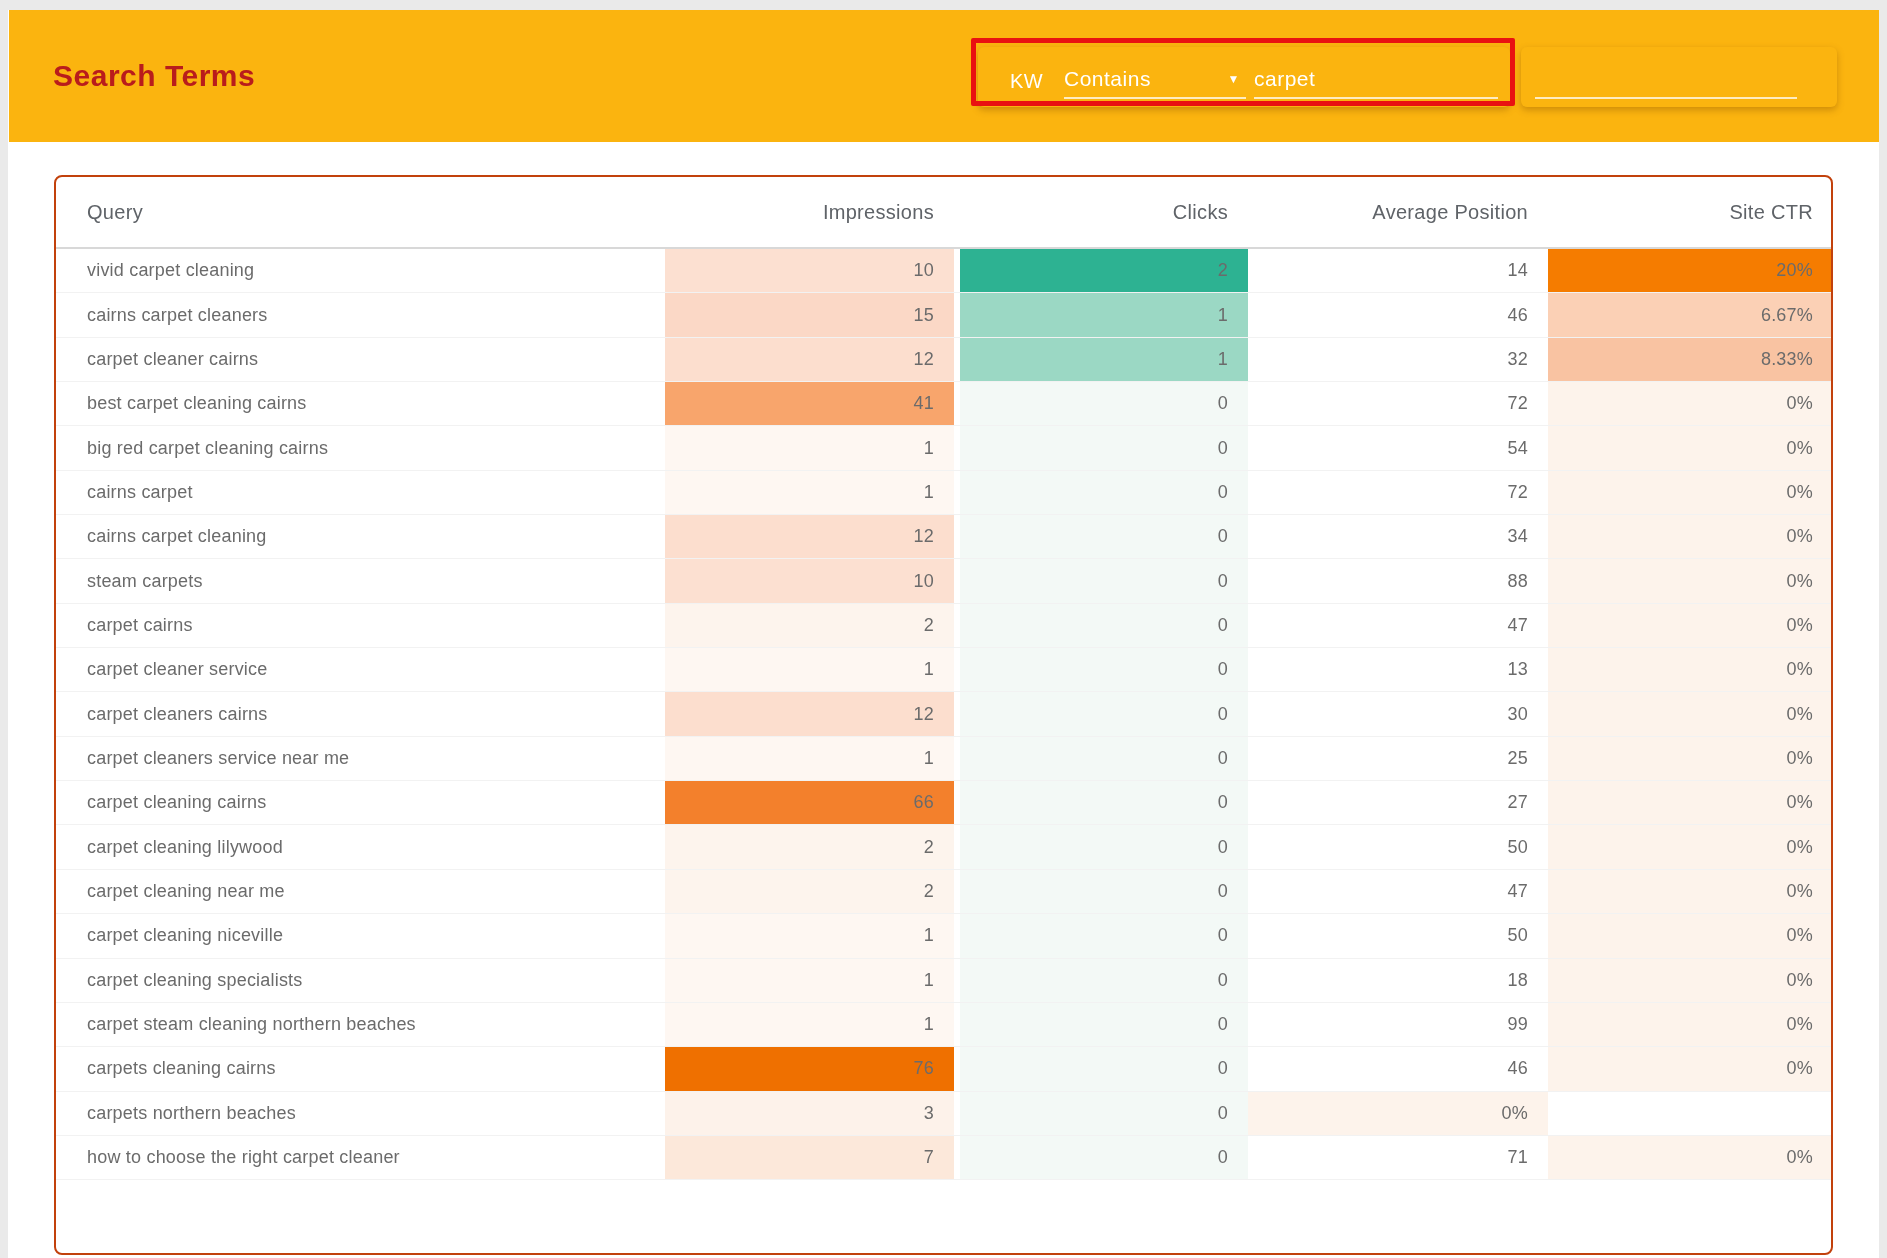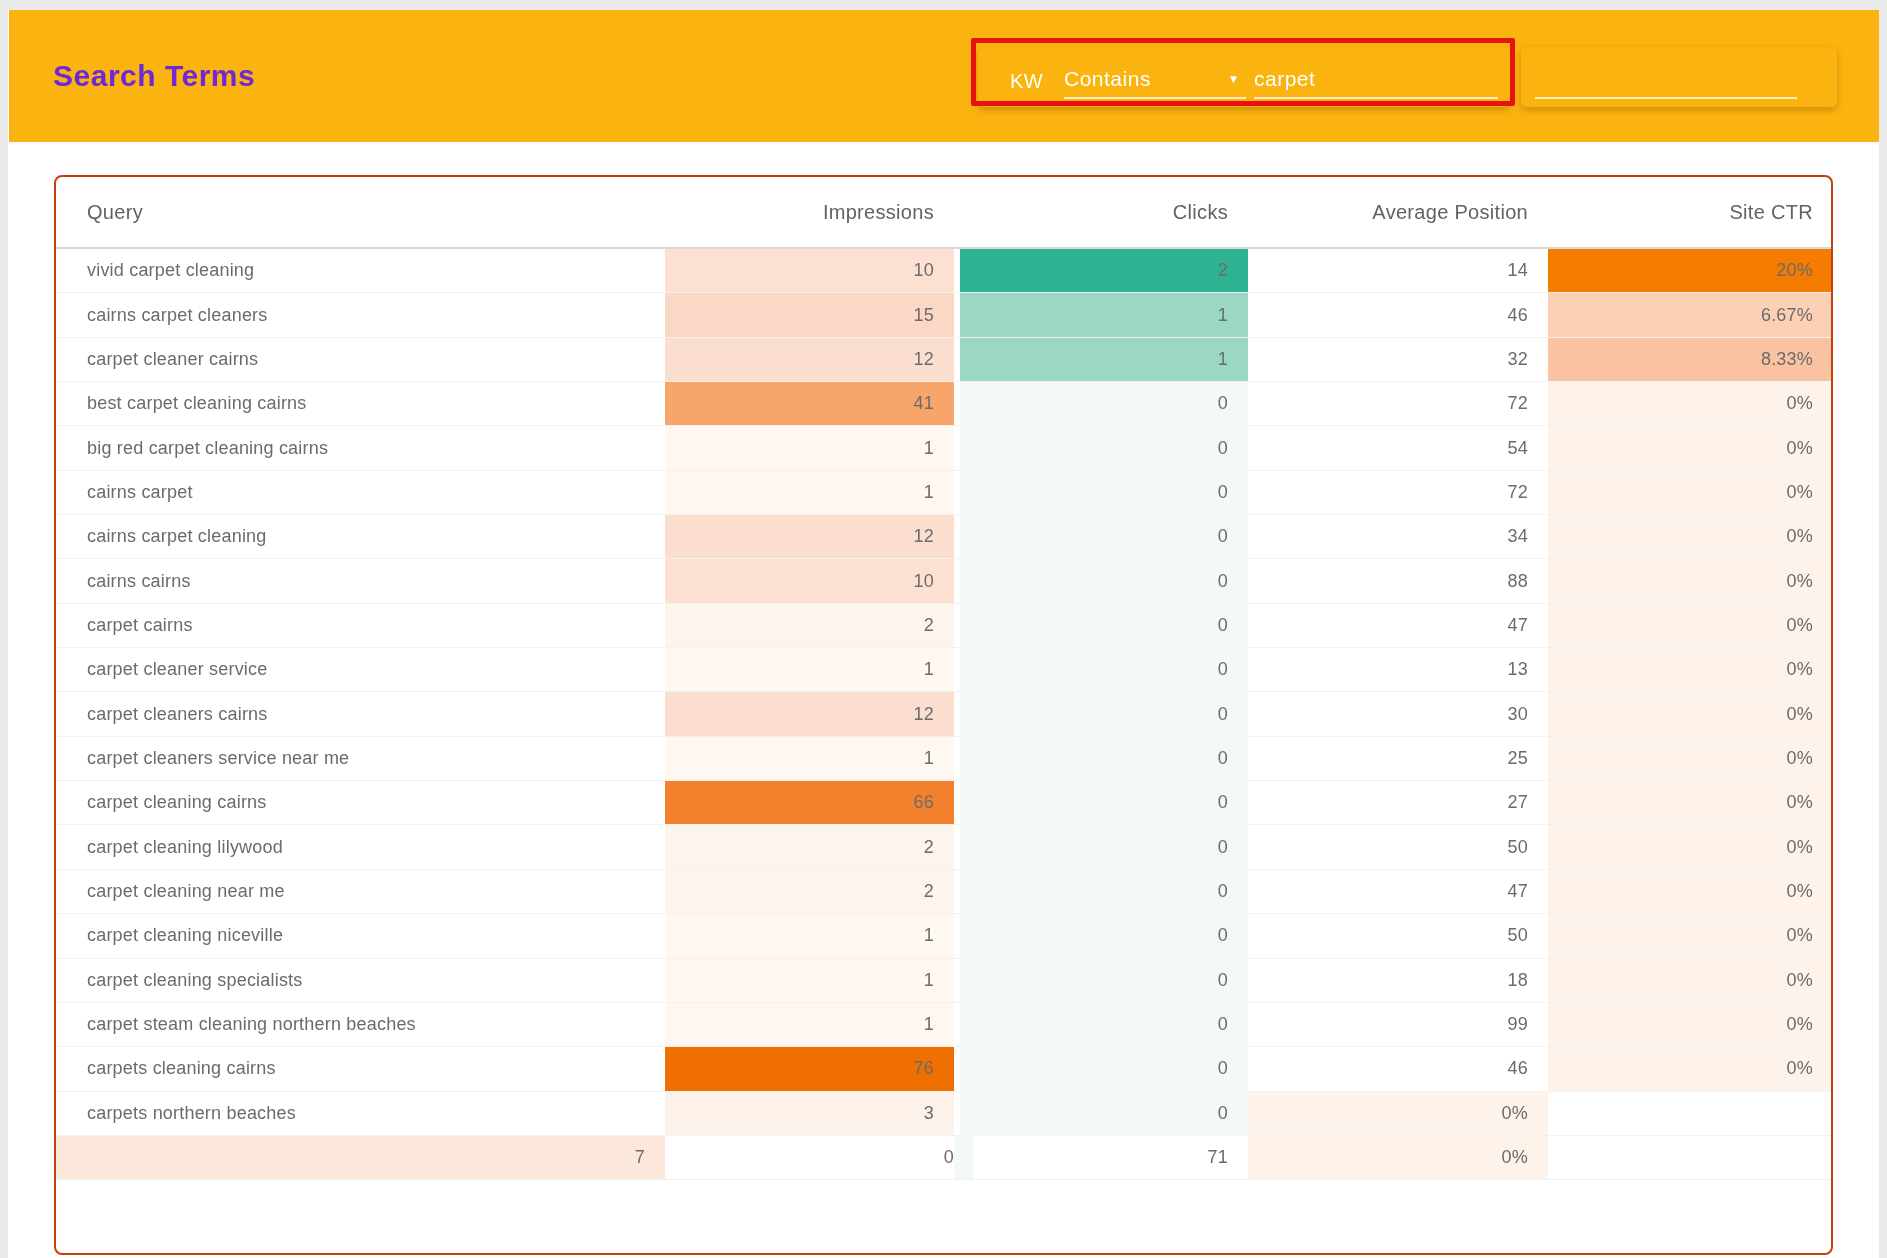--- a/index.html
+++ b/index.html
@@ -3,21 +3,21 @@
 <meta charset="utf-8">
 <style>
   html,body{margin:0;padding:0;}
   body{font-family:"Liberation Sans", sans-serif; background:#EAEAEA;}
   .page{position:relative; width:1887px; height:1258px; background:#EAEAEA; overflow:hidden;}
   .content-bg{position:absolute; left:8px; top:10px; width:1871px; bottom:0; background:#FFFFFF;}
 
   
   .app-header{position:absolute; left:9px; top:10px; width:1870px; height:132px; background:#FBB40F;}
   .title{position:absolute; left:44px; top:50%; transform:translateY(-50%); margin:0;
-         color:#6d28d9; font-size:30px; font-weight:700; letter-spacing:0.5px;}
+         color:#b91c1c; font-size:30px; font-weight:700; letter-spacing:0.5px;}
   .filter-panel{position:absolute; top:37px; height:60px; background:#FBB40F; border-radius:6px;
                 box-shadow:0 3px 7px rgba(150,90,0,0.45);}
   .panel-1{left:969px; width:532px;}
   .panel-2{left:1512px; width:316px;}
   .kw-label{position:absolute; left:32px; bottom:14px; color:#FFFFFF; font-size:20px; letter-spacing:0.5px;}
   .uline{position:absolute; bottom:8px; height:38px; border-bottom:2px solid rgba(255,255,255,0.75);
          box-sizing:border-box; color:#FFFFFF;}
   .operator-select{left:86px; width:182px; display:flex; align-items:center; justify-content:space-between;
                    font-size:21px; cursor:pointer; letter-spacing:0.5px;}
   .caret{font-size:12px; color:#FFFFFF; padding-right:6px;}
@@ -133,21 +133,21 @@
         </div>
         <div class="grid-row trow">
           <div class="cell qcell">cairns carpet cleaning</div>
           <div class="cell num" style="background: rgb(252, 222, 206);">12</div>
           <div class="cell gap"></div>
           <div class="cell num" style="background: rgb(243, 249, 246);">0</div>
           <div class="cell num">34</div>
           <div class="cell num" style="background: rgb(253, 243, 235);">0%</div>
         </div>
         <div class="grid-row trow">
-          <div class="cell qcell">cairns cairns</div>
+          <div class="cell qcell">steam carpets</div>
           <div class="cell num" style="background: rgb(252, 224, 209);">10</div>
           <div class="cell gap"></div>
           <div class="cell num" style="background: rgb(243, 249, 246);">0</div>
           <div class="cell num">88</div>
           <div class="cell num" style="background: rgb(253, 243, 235);">0%</div>
         </div>
         <div class="grid-row trow">
           <div class="cell qcell">carpet cairns</div>
           <div class="cell num" style="background: rgb(253, 244, 237);">2</div>
           <div class="cell gap"></div>
@@ -236,20 +236,21 @@
           <div class="cell num" style="background: rgb(253, 243, 235);">0%</div>
         </div>
         <div class="grid-row trow">
           <div class="cell qcell">carpets northern beaches</div>
           <div class="cell num" style="background: rgb(253, 242, 234);">3</div>
           <div class="cell gap"></div>
           <div class="cell num" style="background: rgb(243, 249, 246);">0</div>
           <div class="cell num" style="background: rgb(253, 243, 235);">0%</div>
         </div>
         <div class="grid-row trow">
+          <div class="cell qcell">how to choose the right carpet cleaner</div>
           <div class="cell num" style="background: rgb(252, 232, 218);">7</div>
           <div class="cell gap"></div>
           <div class="cell num" style="background: rgb(243, 249, 246);">0</div>
           <div class="cell num">71</div>
           <div class="cell num" style="background: rgb(253, 243, 235);">0%</div>
         </div>
       </div>
   </div>
 </div>
 

